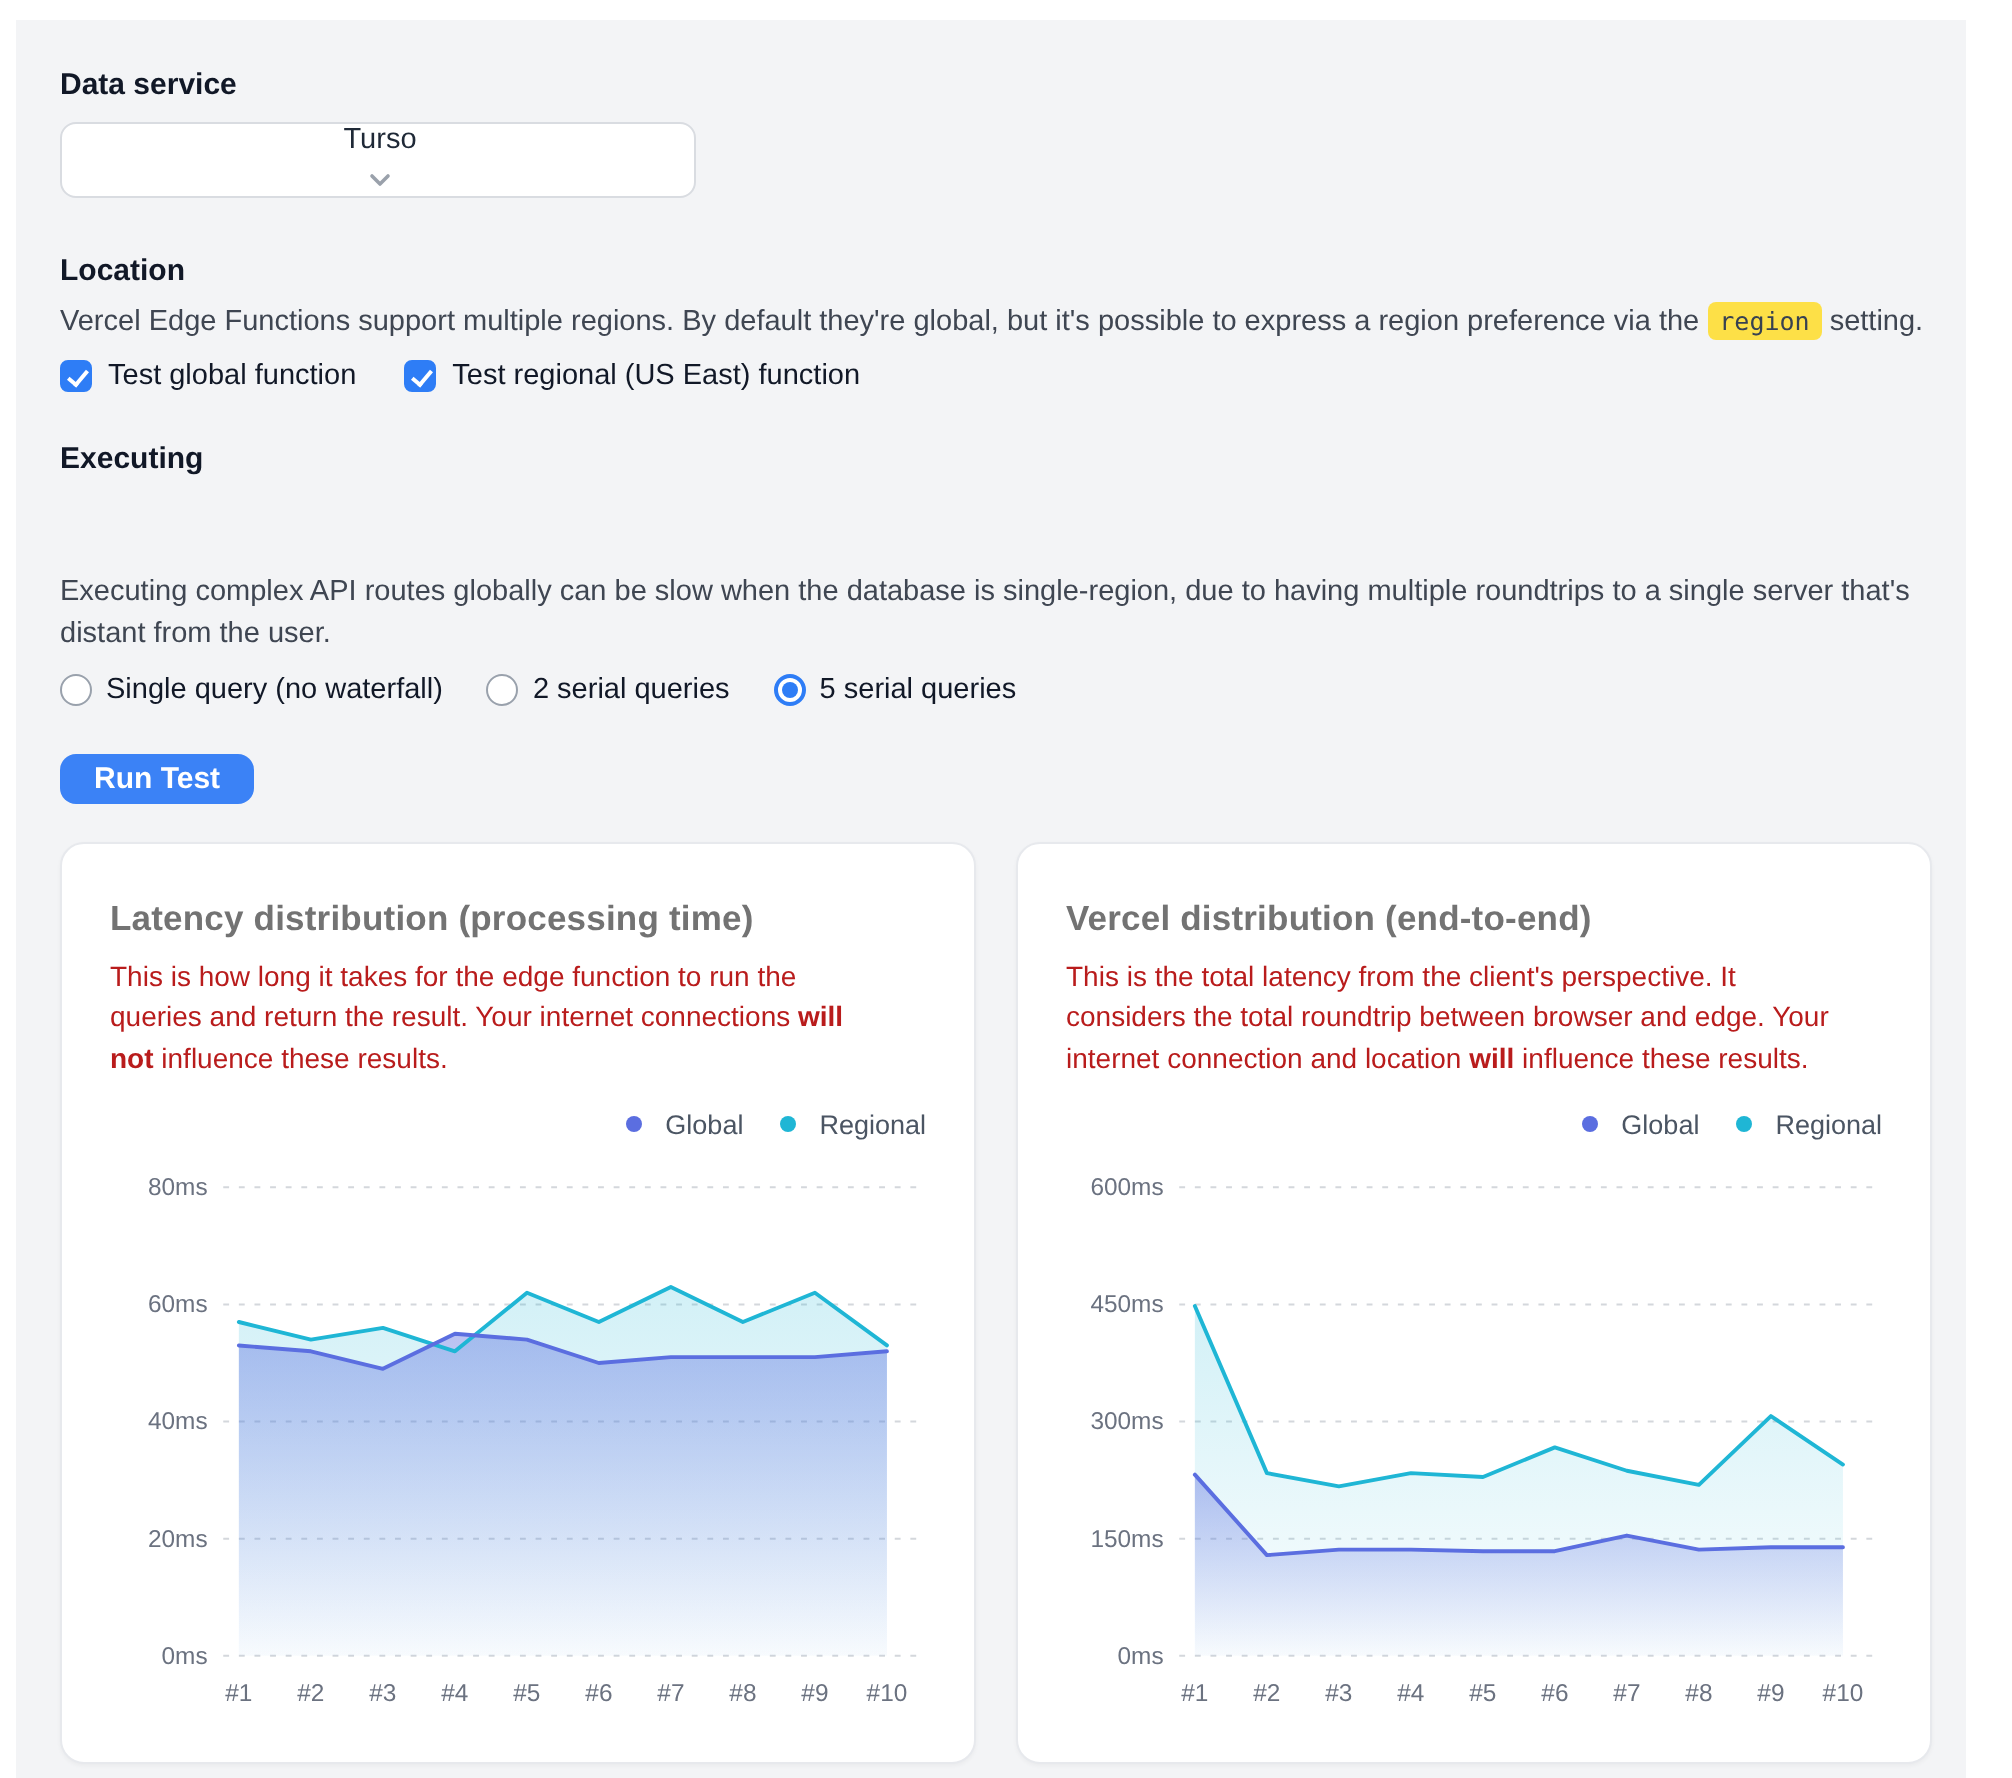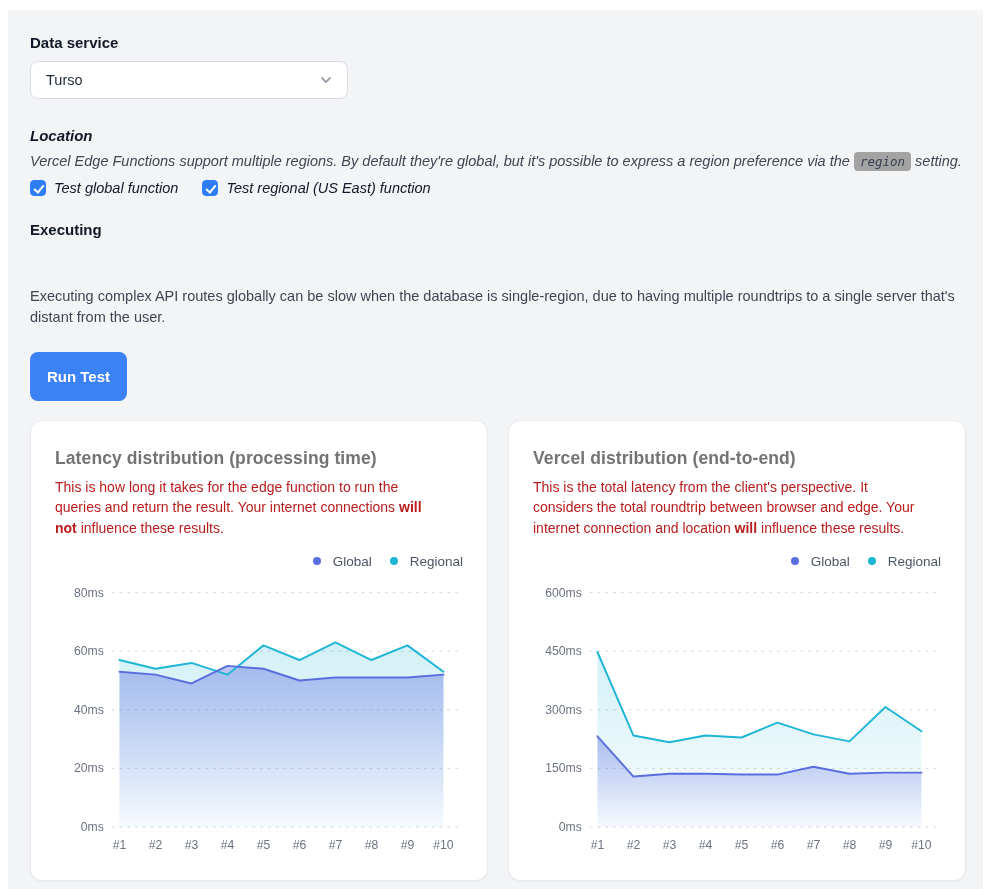--- a/index.html
+++ b/index.html
@@ -2,47 +2,47 @@
 <html><head>
 <meta charset="utf-8">
 <style>
   * { box-sizing: border-box; margin: 0; padding: 0; }
   html,body { width: 1006px; min-height: 889px; background: #ffffff; font-family: "Liberation Sans", sans-serif; }
   .panel { width: 975px; margin: 10px 0 0 8px; background: #f3f4f6; padding: 24px 17px 16px 22px; min-height: 869px; }
 
   .section-heading { font-size: 15px; font-weight: 700; color: #111827; }
 
   
-  .select { margin-top: 10px; width: 318px; height: 38px; background: #ffffff; border: 1px solid #d9dce1; border-radius: 8px; display: flex; align-items: center; justify-content: space-between; padding: 0 13px 0 15px; cursor: pointer; }
+  .select { margin-top: 10px; width: 318px; height: 38px; background: #ffffff; border: 1px solid #d9dce1; border-radius: 8px; display: flex; align-items: center; justify-content: space-between; padding: 0 13px 0 15px; cursor: pointer; flex-direction: column; }
   .select-value { font-size: 14.5px; color: #1f2937; }
   .chevron { width: 16px; height: 16px; color: #9aa1ab; }
 
   .para { font-size: 14.5px; color: #3f4652; line-height: 1.45; margin-top: 7px; }
-  .para .code { font-family: "DejaVu Sans Mono", monospace; font-size: 12.5px; background: #a3a3a3; border-radius: 4px; padding: 2px 6px; color: #374151; }
-
-  .mt-lg { margin-top: 28px; font-style: italic; }
+  .para .code { font-family: "DejaVu Sans Mono", monospace; font-size: 12.5px; background: #fde047; border-radius: 4px; padding: 2px 6px; color: #374151; }
+
+  .mt-lg { margin-top: 28px; }
   .mt-md { margin-top: 25px; }
 
   
   .check-row { margin-top: 8px; display: flex; gap: 24px; align-items: flex-end; }
   .check-item { display: flex; align-items: center; gap: 8px; cursor: pointer; }
   .check-label, .radio-label { font-size: 14.5px; color: #111827; }
   .checkbox { width: 16px; height: 16px; border: 1.5px solid #99a1ac; border-radius: 4px; background: #fff; position: relative; flex: 0 0 auto; }
   .checkbox.on { background: #2e7df6; border-color: #2e7df6; }
   .checkbox.on::after { content: ""; position: absolute; left: 4.5px; top: 1.5px; width: 4px; height: 8px; border-right: 2px solid #fff; border-bottom: 2px solid #fff; transform: rotate(40deg); }
 
   
   .radio-row { margin-top: 9px; display: flex; gap: 22px; align-items: center; }
   .radio-item { display: flex; align-items: center; gap: 7px; cursor: pointer; }
   .radio { width: 16px; height: 16px; border: 1.5px solid #99a1ac; border-radius: 50%; background: #fff; position: relative; flex: 0 0 auto; }
   .radio.on { border: 2px solid #2e7df6; }
   .radio.on::after { content: ""; position: absolute; left: 50%; top: 50%; width: 8px; height: 8px; margin: -4px 0 0 -4px; border-radius: 50%; background: #2e7df6; }
 
   
-  .btn-primary { margin-top: 24px; display: inline-block; background: #3b82f6; color: #ffffff; font-family: "Liberation Sans", sans-serif; font-size: 15px; font-weight: 700; border: none; border-radius: 8px; padding: 16px 17px; cursor: pointer; }
+  .btn-primary { margin-top: 24px; display: inline-block; background: #3b82f6; color: #ffffff; font-family: "Liberation Sans", sans-serif; font-size: 15px; font-weight: 700; border: none; border-radius: 8px; padding: 4px 17px; cursor: pointer; }
 
   
   .cards { margin-top: 19px; display: grid; grid-template-columns: 1fr 1fr; gap: 20px; }
   .card { background: #ffffff; border: 1px solid #e7e9ed; border-radius: 12px; padding: 27px 24px 18px; box-shadow: 0 1px 2px rgba(0,0,0,0.04); }
   .card-title { font-size: 17.5px; font-weight: 700; color: #737373; letter-spacing: 0.1px; }
   .card-desc { margin-top: 8px; font-size: 14px; color: #b91c1c; line-height: 1.45; max-width: 382px; }
   .card-desc .b { font-weight: 700; }
 
   .legend { margin-top: 16px; display: flex; justify-content: flex-end; align-items: center; gap: 18px; }
   .legend-item { display: flex; align-items: center; gap: 12px; font-size: 13.5px; color: #4b5563; }
@@ -81,20 +81,34 @@
         <span class="checkbox on"></span>
         <span class="check-label">Test regional (US East) function</span>
       </label>
     </div>
   </div>
 
   
   <div class="mt-md">
     <h3 class="section-heading">Executing</h3>
     <p class="para" style="max-width: 945px; margin-top: 48px;">Executing complex API routes globally can be slow when the database is single-region, due to having multiple roundtrips to a single server that's distant from the user.</p>
+    <div class="radio-row">
+      <label class="radio-item">
+        <span class="radio"></span>
+        <span class="radio-label">Single query (no waterfall)</span>
+      </label>
+      <label class="radio-item">
+        <span class="radio"></span>
+        <span class="radio-label">2 serial queries</span>
+      </label>
+      <label class="radio-item">
+        <span class="radio on"></span>
+        <span class="radio-label">5 serial queries</span>
+      </label>
+    </div>
   </div>
 
   <button class="btn-primary">Run Test</button>
 
   
   <div class="cards">
 
     <div class="card">
       <h2 class="card-title">Latency distribution (processing time)</h2>
       <p class="card-desc"><span>This is how long it takes for the edge function to run the queries and return the result. Your internet connections </span><span class="b">will not</span><span> influence these results.</span></p>

